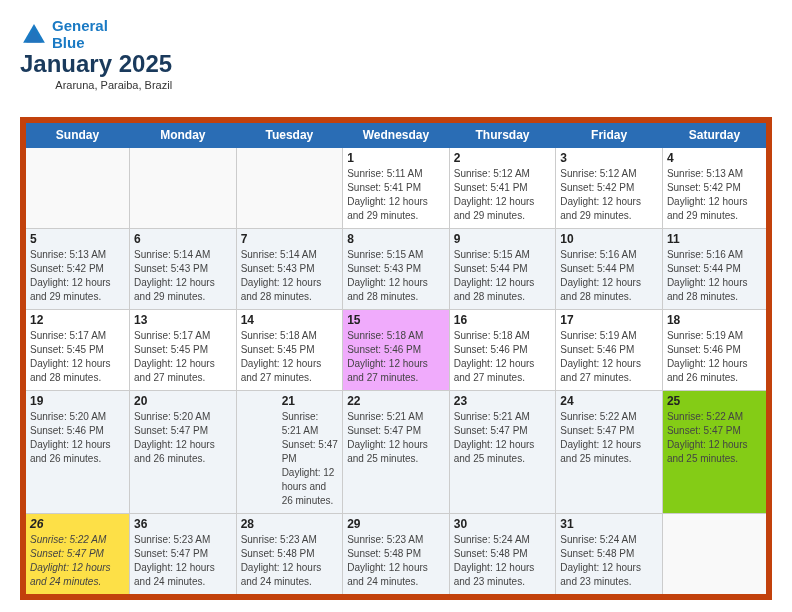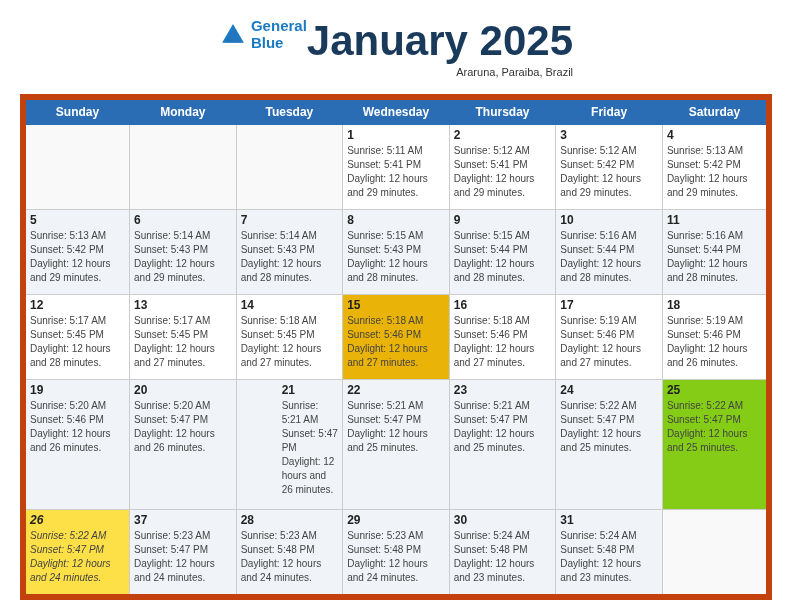--- a/index.html
+++ b/index.html
@@ -12,23 +12,24 @@
     }
     .page {
       width: 792px;
       height: 612px;
       padding: 18px 20px 12px 20px;
       display: flex;
       flex-direction: column;
     }
     .header {
       display: flex;
-      justify-content: center;
+      justify-content: space-between;
       align-items: flex-start;
-      margin-bottom: 16px;
+      margin-bottom: 26px;
+      flex-direction: column;
     }
     .logo {
       display: flex;
       align-items: center;
       gap: 4px;
     }
     .logo-text {
       font-size: 15px;
       font-weight: bold;
       color: #1a3a5c;
@@ -38,21 +39,21 @@
       color: #1a7ac4;
     }
     .logo-icon {
       width: 28px;
       height: 28px;
     }
     .title-block {
       text-align: right;
     }
     .calendar-title {
-      font-size: 42px;
+      font-size: 24px;
       font-weight: bold;
       color: #1a3a5c;
       line-height: 1.1;
     }
     .calendar-subtitle {
       font-size: 11px;
       color: #333;
       margin-top: 2px;
     }
     .calendar {
@@ -185,21 +186,21 @@
             <div class="day-info">Sunrise: 5:17 AM<br>Sunset: 5:45 PM<br>Daylight: 12 hours and 28 minutes.</div>
           </td>
           <td style="background: rgb(255, 255, 255);">
             <span class="day-num">13</span>
             <div class="day-info">Sunrise: 5:17 AM<br>Sunset: 5:45 PM<br>Daylight: 12 hours and 27 minutes.</div>
           </td>
           <td style="background: rgb(255, 255, 255);">
             <span class="day-num">14</span>
             <div class="day-info">Sunrise: 5:18 AM<br>Sunset: 5:45 PM<br>Daylight: 12 hours and 27 minutes.</div>
           </td>
-          <td style="background: #eab308;">
+          <td style="background: #f0abfc;">
             <span class="day-num">15</span>
             <div class="day-info">Sunrise: 5:18 AM<br>Sunset: 5:46 PM<br>Daylight: 12 hours and 27 minutes.</div>
           </td>
           <td style="background: rgb(255, 255, 255);">
             <span class="day-num">16</span>
             <div class="day-info">Sunrise: 5:18 AM<br>Sunset: 5:46 PM<br>Daylight: 12 hours and 27 minutes.</div>
           </td>
           <td style="background: rgb(255, 255, 255);">
             <span class="day-num">17</span>
             <div class="day-info">Sunrise: 5:19 AM<br>Sunset: 5:46 PM<br>Daylight: 12 hours and 27 minutes.</div>
@@ -238,21 +239,21 @@
             <span class="day-num">25</span>
             <div class="day-info">Sunrise: 5:22 AM<br>Sunset: 5:47 PM<br>Daylight: 12 hours and 25 minutes.</div>
           </td>
         </tr>
         <tr>
           <td style="background: #fde047; font-style: italic;">
             <span class="day-num">26</span>
             <div class="day-info">Sunrise: 5:22 AM<br>Sunset: 5:47 PM<br>Daylight: 12 hours and 24 minutes.</div>
           </td>
           <td style="background: rgb(240, 244, 248);">
-            <span class="day-num">37</span>
+            <span class="day-num">36</span>
             <div class="day-info">Sunrise: 5:23 AM<br>Sunset: 5:47 PM<br>Daylight: 12 hours and 24 minutes.</div>
           </td>
           <td style="background: rgb(240, 244, 248);">
             <span class="day-num">28</span>
             <div class="day-info">Sunrise: 5:23 AM<br>Sunset: 5:48 PM<br>Daylight: 12 hours and 24 minutes.</div>
           </td>
           <td style="background: rgb(240, 244, 248);">
             <span class="day-num">29</span>
             <div class="day-info">Sunrise: 5:23 AM<br>Sunset: 5:48 PM<br>Daylight: 12 hours and 24 minutes.</div>
           </td>

